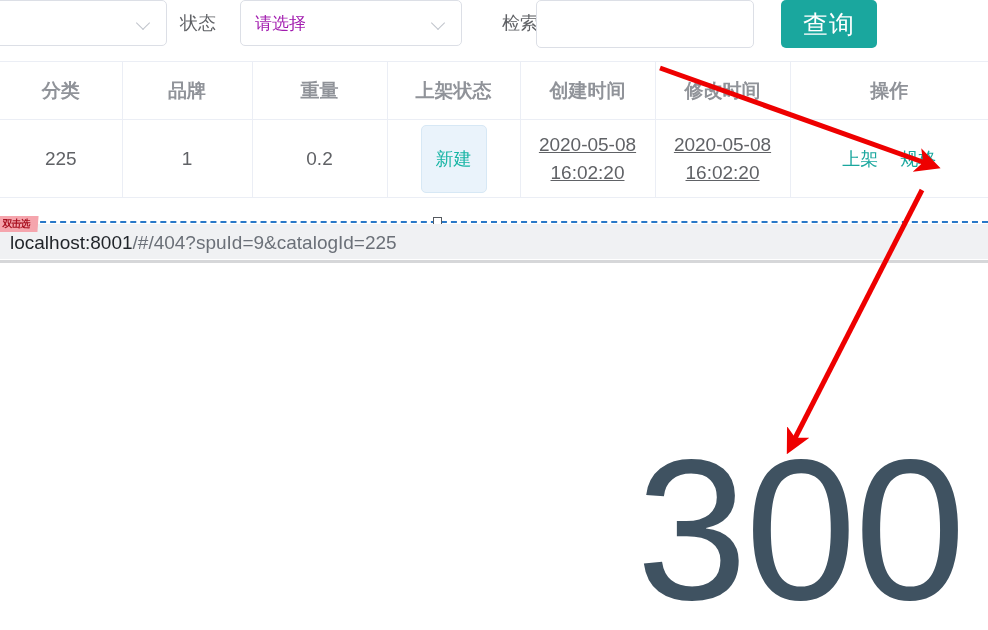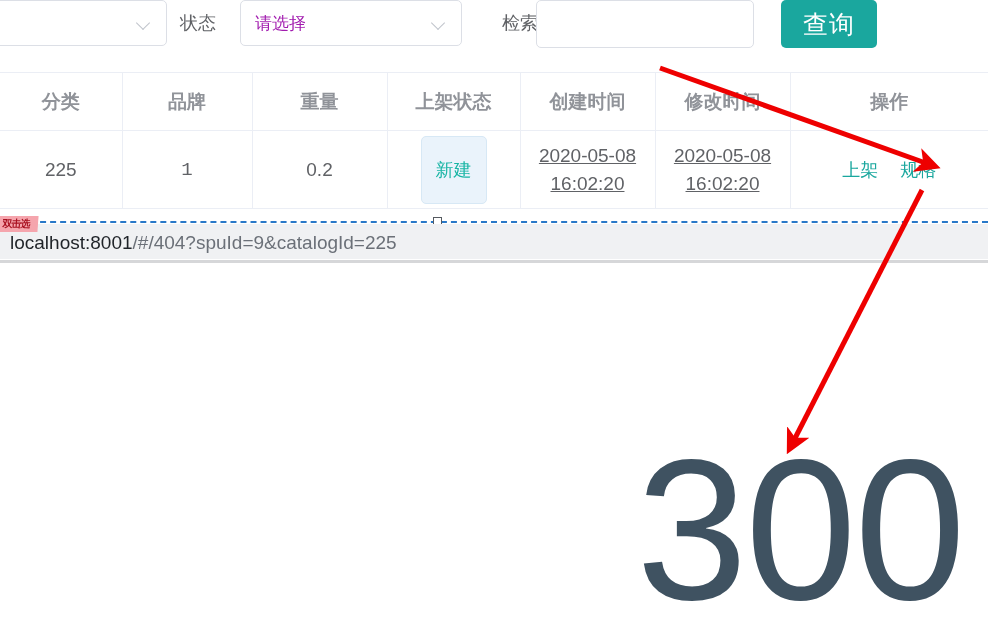--- a/index.html
+++ b/index.html
@@ -98,21 +98,21 @@
     font-size: 25px;
     letter-spacing: 1px;
     cursor: pointer;
     font-family: "Liberation Sans", "DejaVu Sans", sans-serif;
     margin-left: 8px;
   }
 
   
   .table-wrap {
     position: absolute;
-    left: 0; top: 72px;
+    left: 0; top: 61px;
     width: 785px;
   }
   table.data-table {
     width: 988px;
     border-collapse: collapse;
     table-layout: fixed;
   }
   table.data-table th,
   table.data-table td {
     border-top: 1px solid #ebeef5;
@@ -129,21 +129,21 @@
     background: #ffffff;
   }
   table.data-table td {
     height: 78px;
     font-size: 19px;
     color: #606266;
     background: #ffffff;
     line-height: 28px;
   }
   .col-0 { width: 122px; }
-  .col-1 { width: 130px; font-family: Liberation Mono, monospace; }
+  .col-1 { width: 130px; }
   .col-2 { width: 135px; }
   .col-3 { width: 133px; }
   .col-4 { width: 135px; }
   .col-5 { width: 135px; }
   .col-6 { width: 198px; border-right: none !important; }
 
   .tag {
     display: inline-block;
     padding: 22px 14px;
     font-size: 18px;

